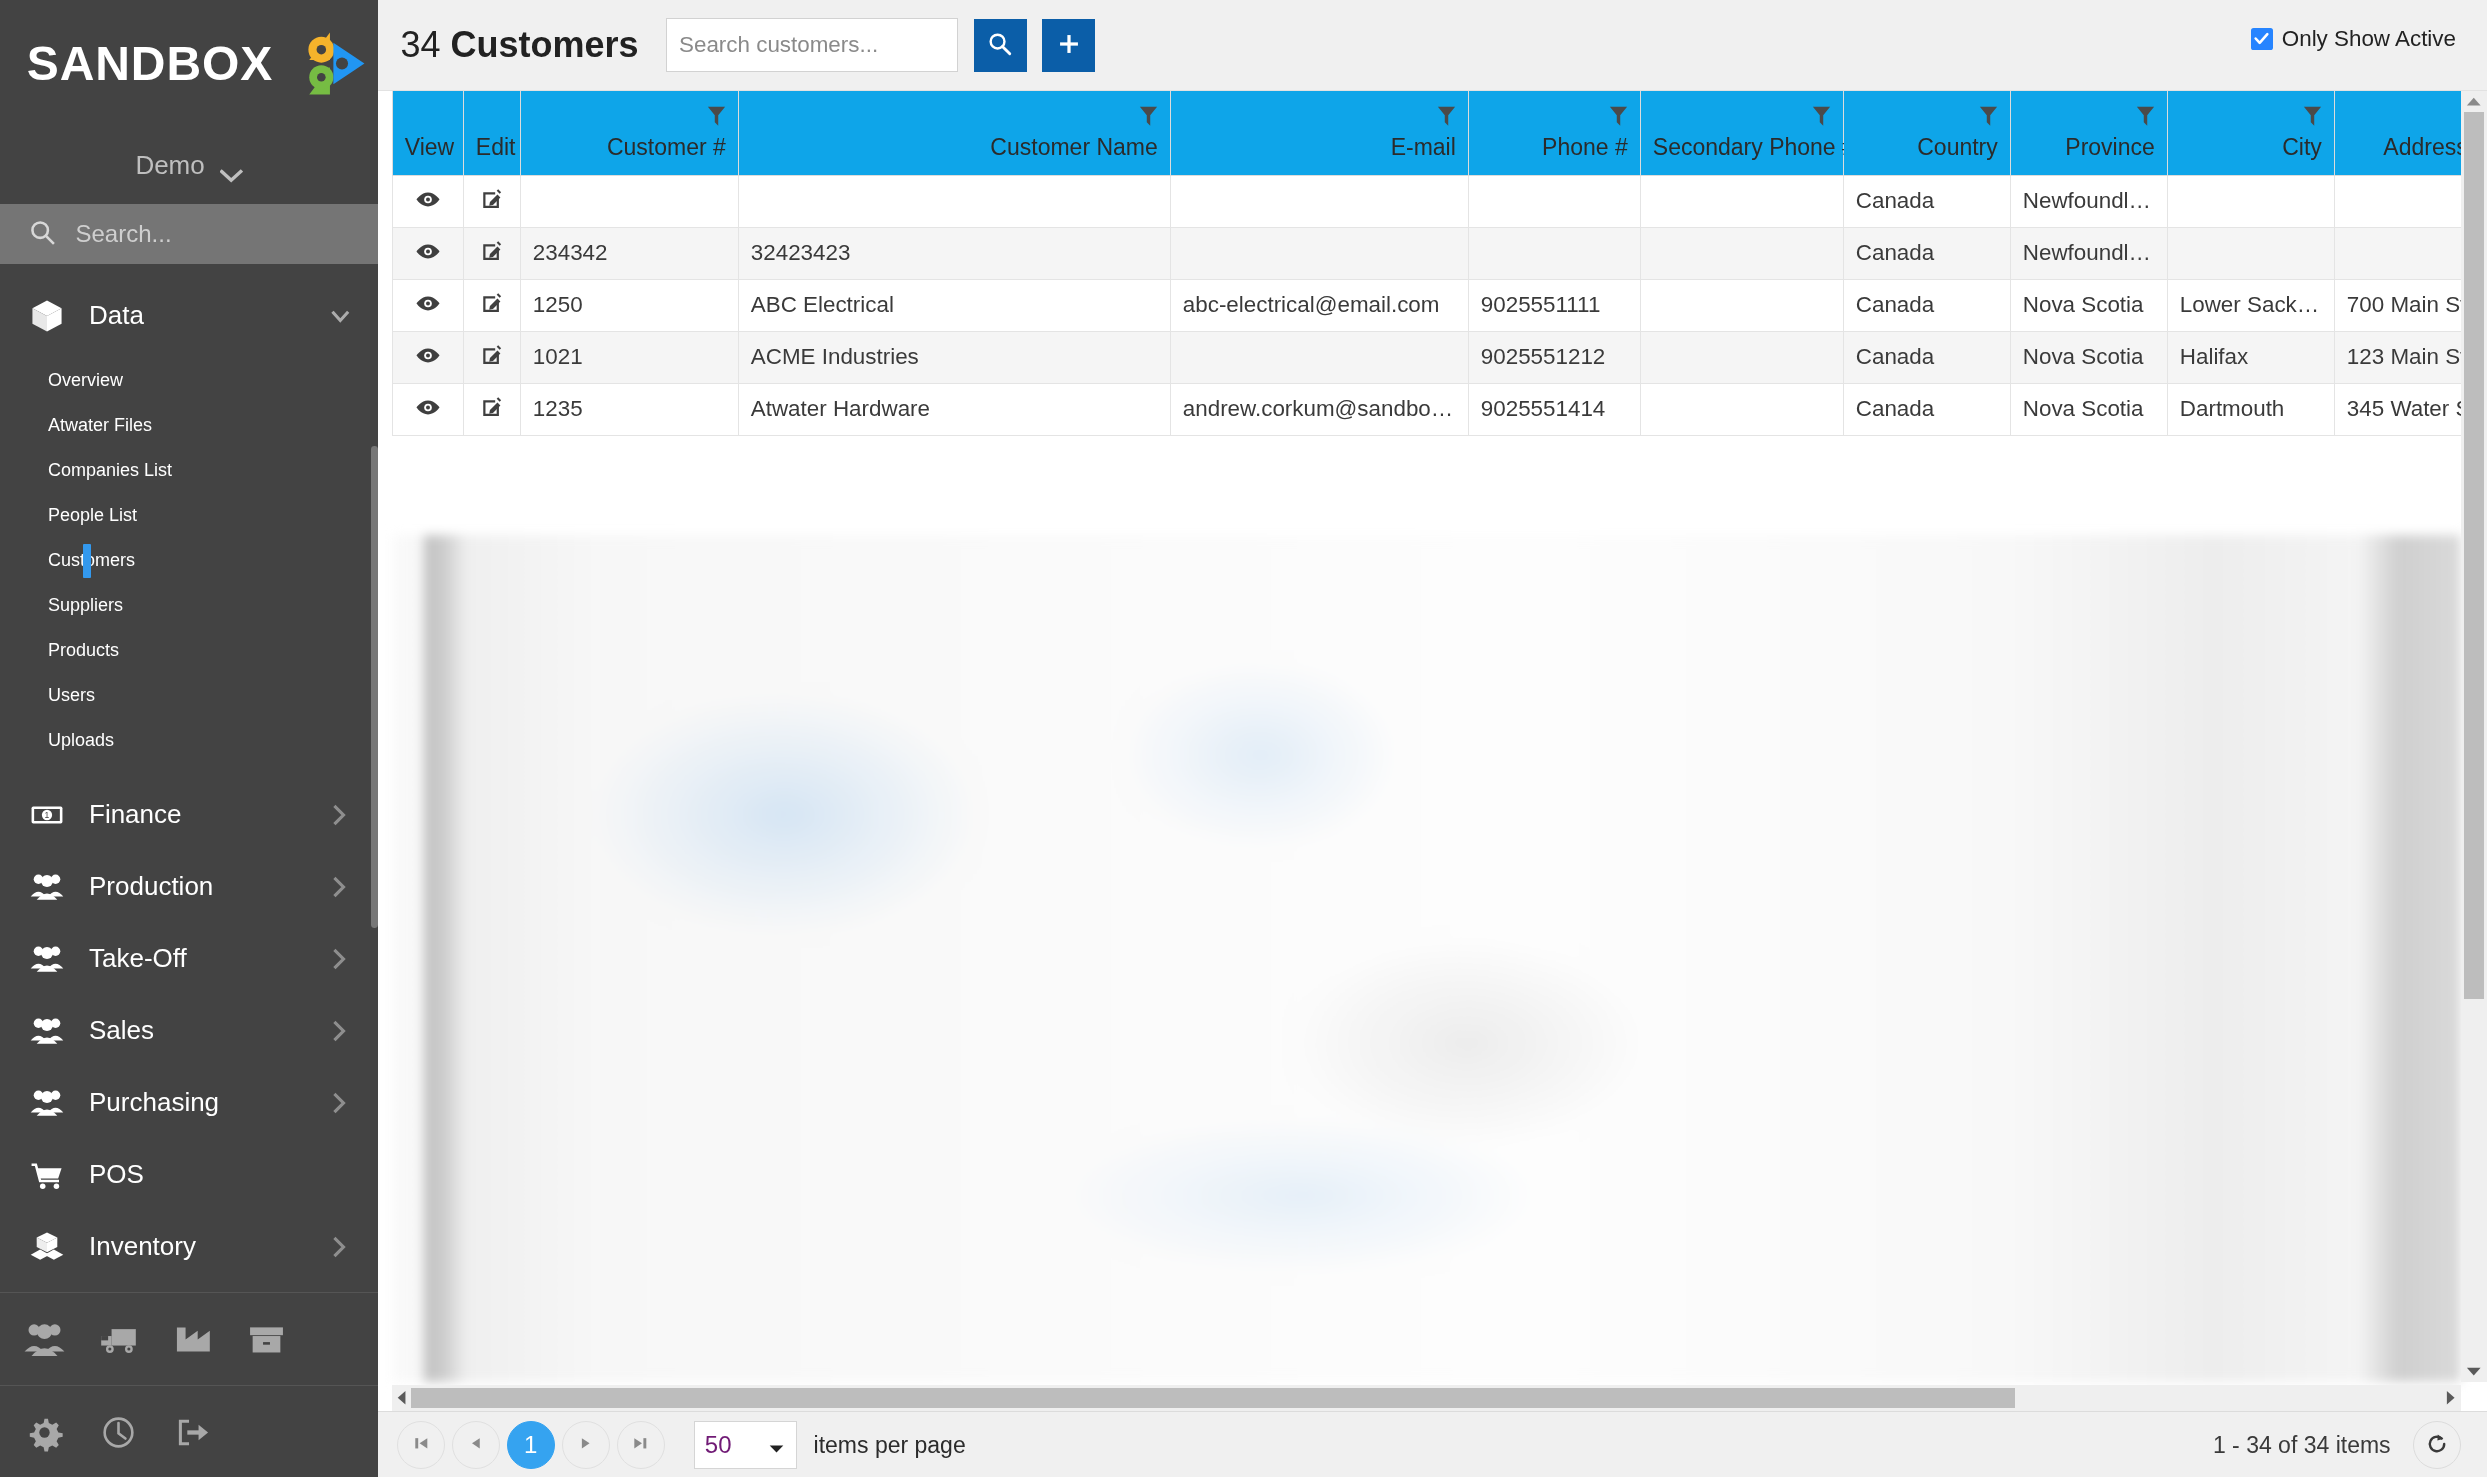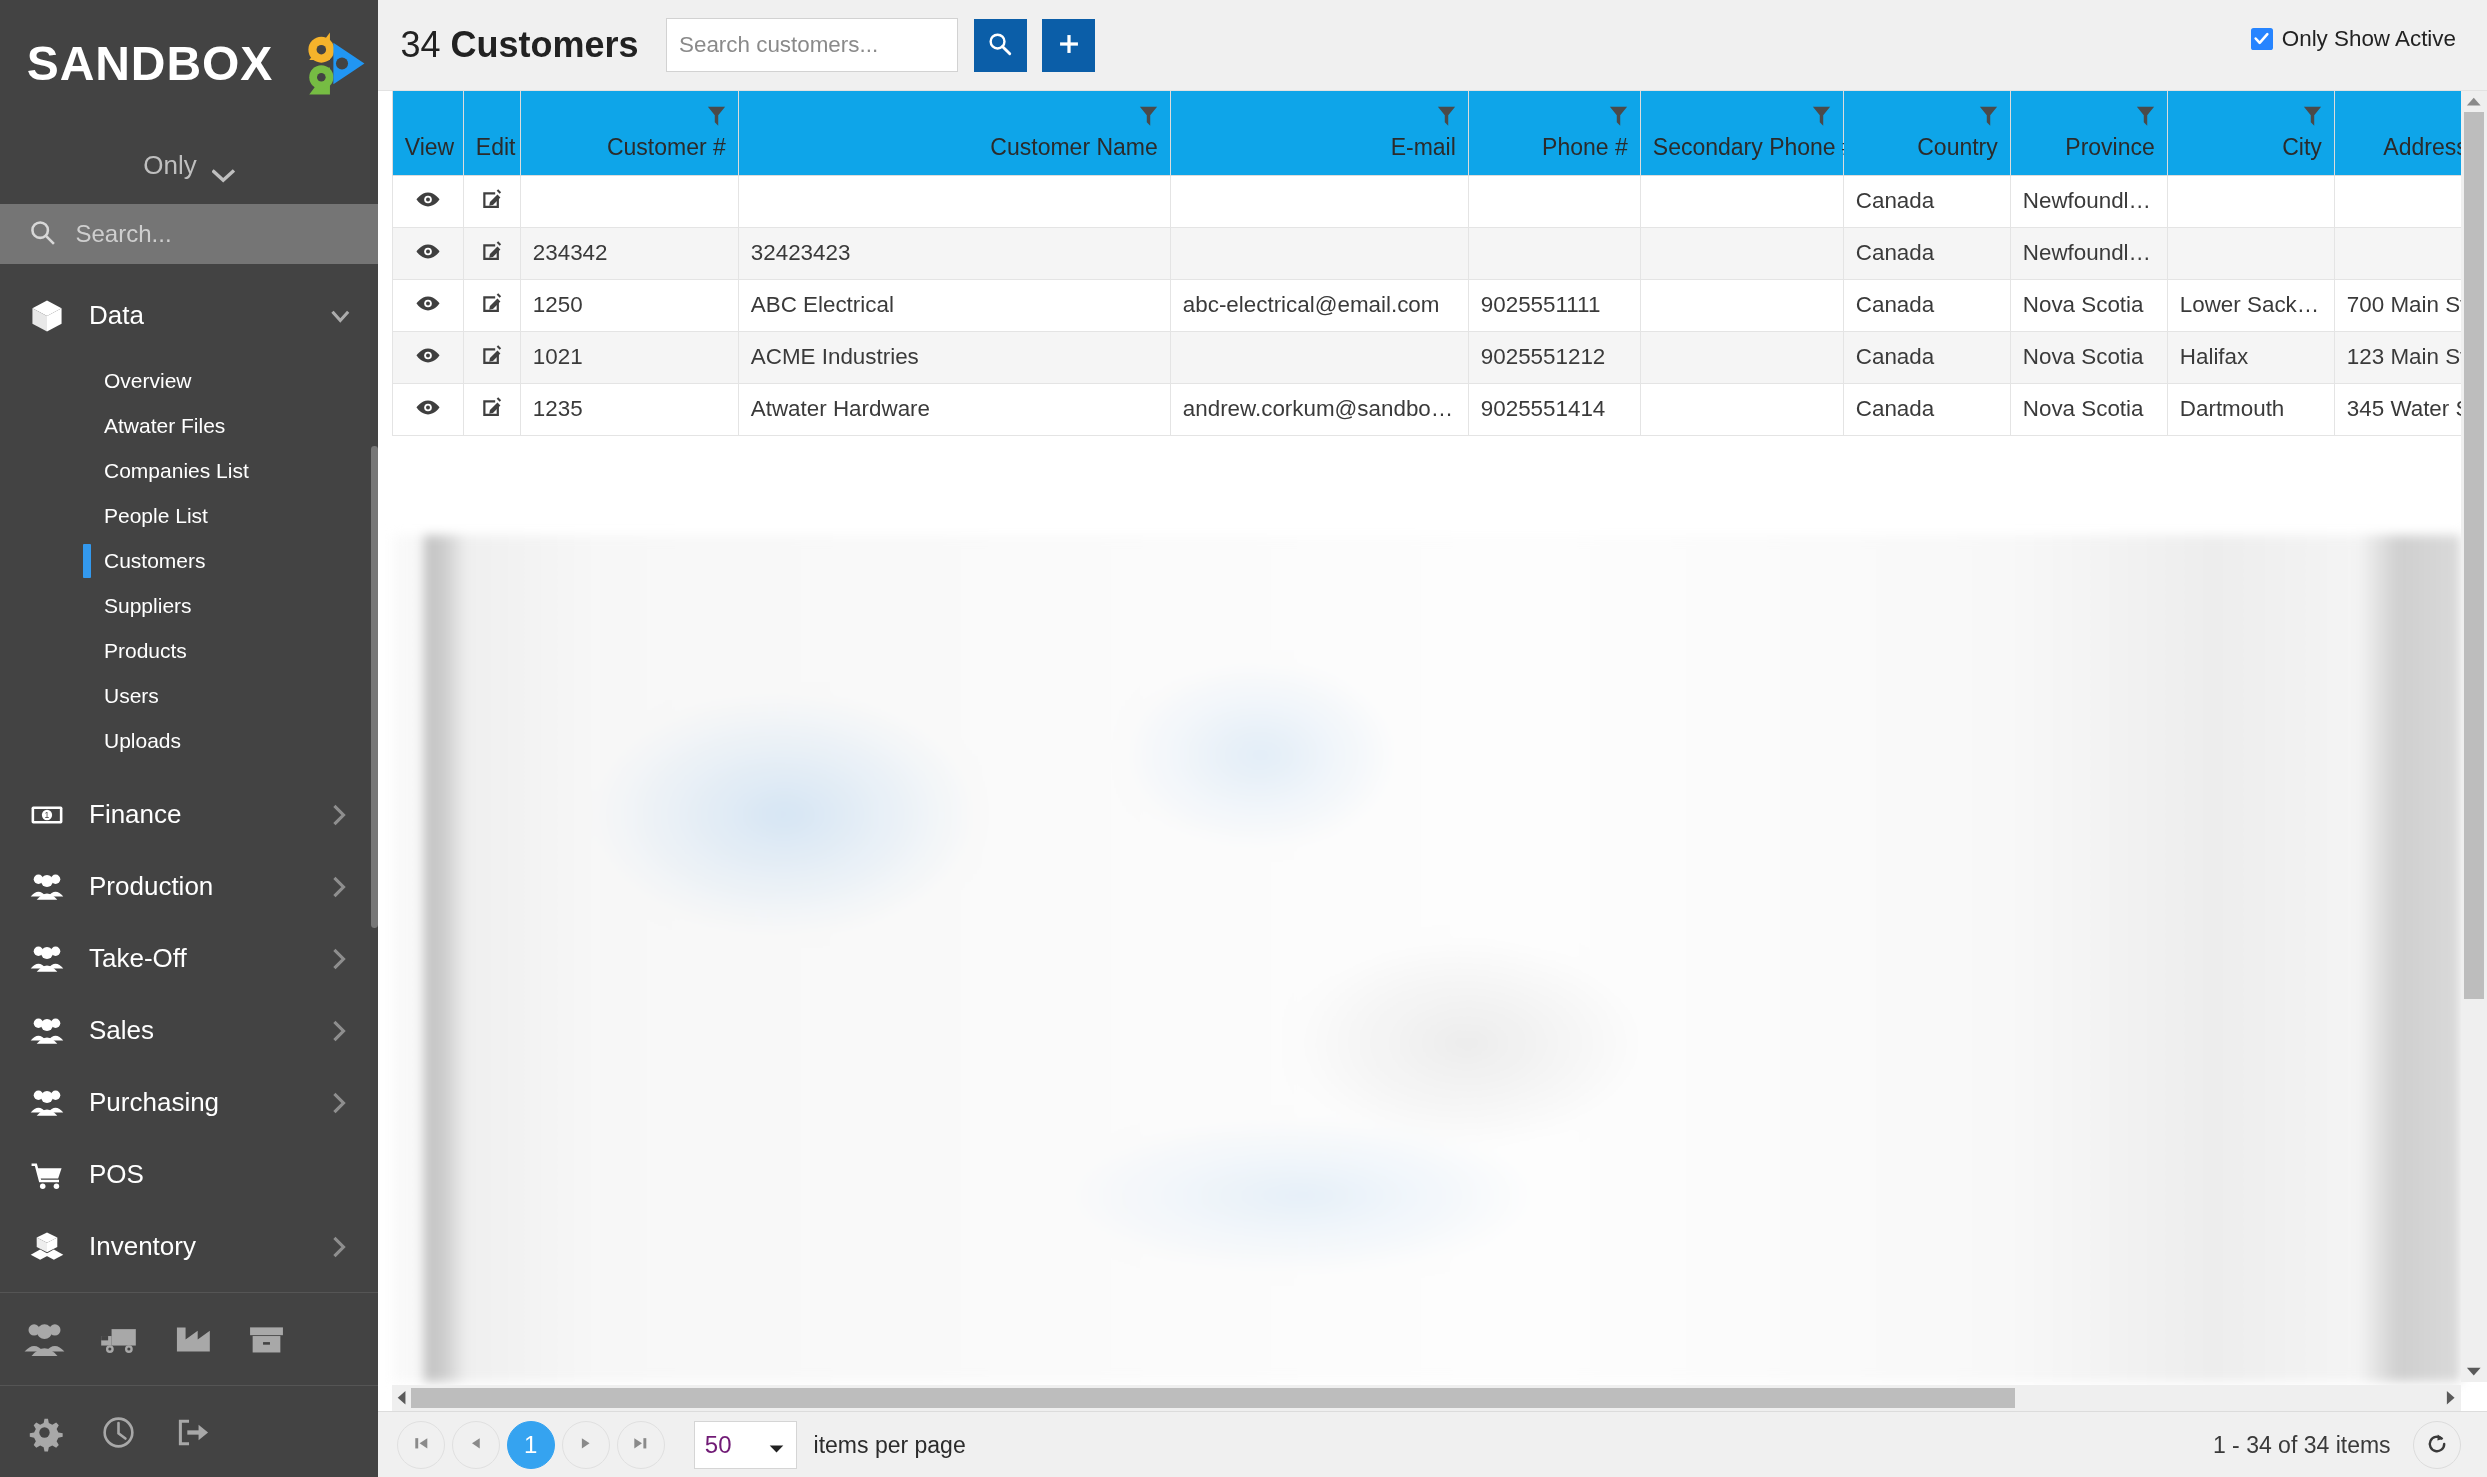--- a/index.html
+++ b/index.html
@@ -42,21 +42,21 @@
     height: 72px; display: flex; align-items: center;
     padding: 0 29px; gap: 24px; font-size: 26px; color: #fff;
   }
   .nav-group-head .gicon { width: 36px; height: 36px; flex: 0 0 36px;
     display:flex; align-items:center; justify-content:center; }
   .nav-group-head .glabel { flex: 1 1 auto; }
   .nav-group-head .garrow { width: 19px; height: 24px; opacity: .75; }
   .sub-list { padding: 6.9px 0 15.5px 0; }
   .sub-item {
     height: 45px; display: flex; align-items: center;
-    padding-left: 104px; font-size: 21px; color: #ffffff;
+    padding-left: 48px; font-size: 18px; color: #ffffff;
     position: relative;
   }
   .sub-item.active::before {
     content: ""; position: absolute; left: 83px; top: 5.2px;
     width: 7.7px; height: 34px; background: #3399ee; border-radius: 0.9px;
   }
   .nav-spacer { height: 15.5px; }
   .side-icons-row {
     height: 93px; border-top: 0.9px solid #555;
     display: flex; align-items: center; padding-left: 19px; gap: 24px;
@@ -222,21 +222,21 @@
           <path d="M52 44 L52 76 L28 76 Z" fill="#76bc43"></path>
           <circle cx="42" cy="56" r="14" fill="#76bc43"></circle>
           <circle cx="42" cy="56" r="5" fill="#434343"></circle>
           <path d="M56 16 L92 40 L56 64 Z" fill="#2196f3"></path>
           <circle cx="66" cy="40" r="7" fill="#434343"></circle>
         </svg>
       </span>
     </div>
 
     <div class="demo-row">
-      <span>Only</span>
+      <span>Demo</span>
       <span class="chev-down">
         <svg viewBox="0 0 26 16" width="22.4" height="13.8">
           <path d="M2 3 L13 13 L24 3" stroke="#bfbfbf" stroke-width="4" fill="none" stroke-linecap="square"></path>
         </svg>
       </span>
     </div>
 
     <div class="side-search">
       <span>
         <svg viewBox="0 0 32 32" width="27.5" height="27.5">

